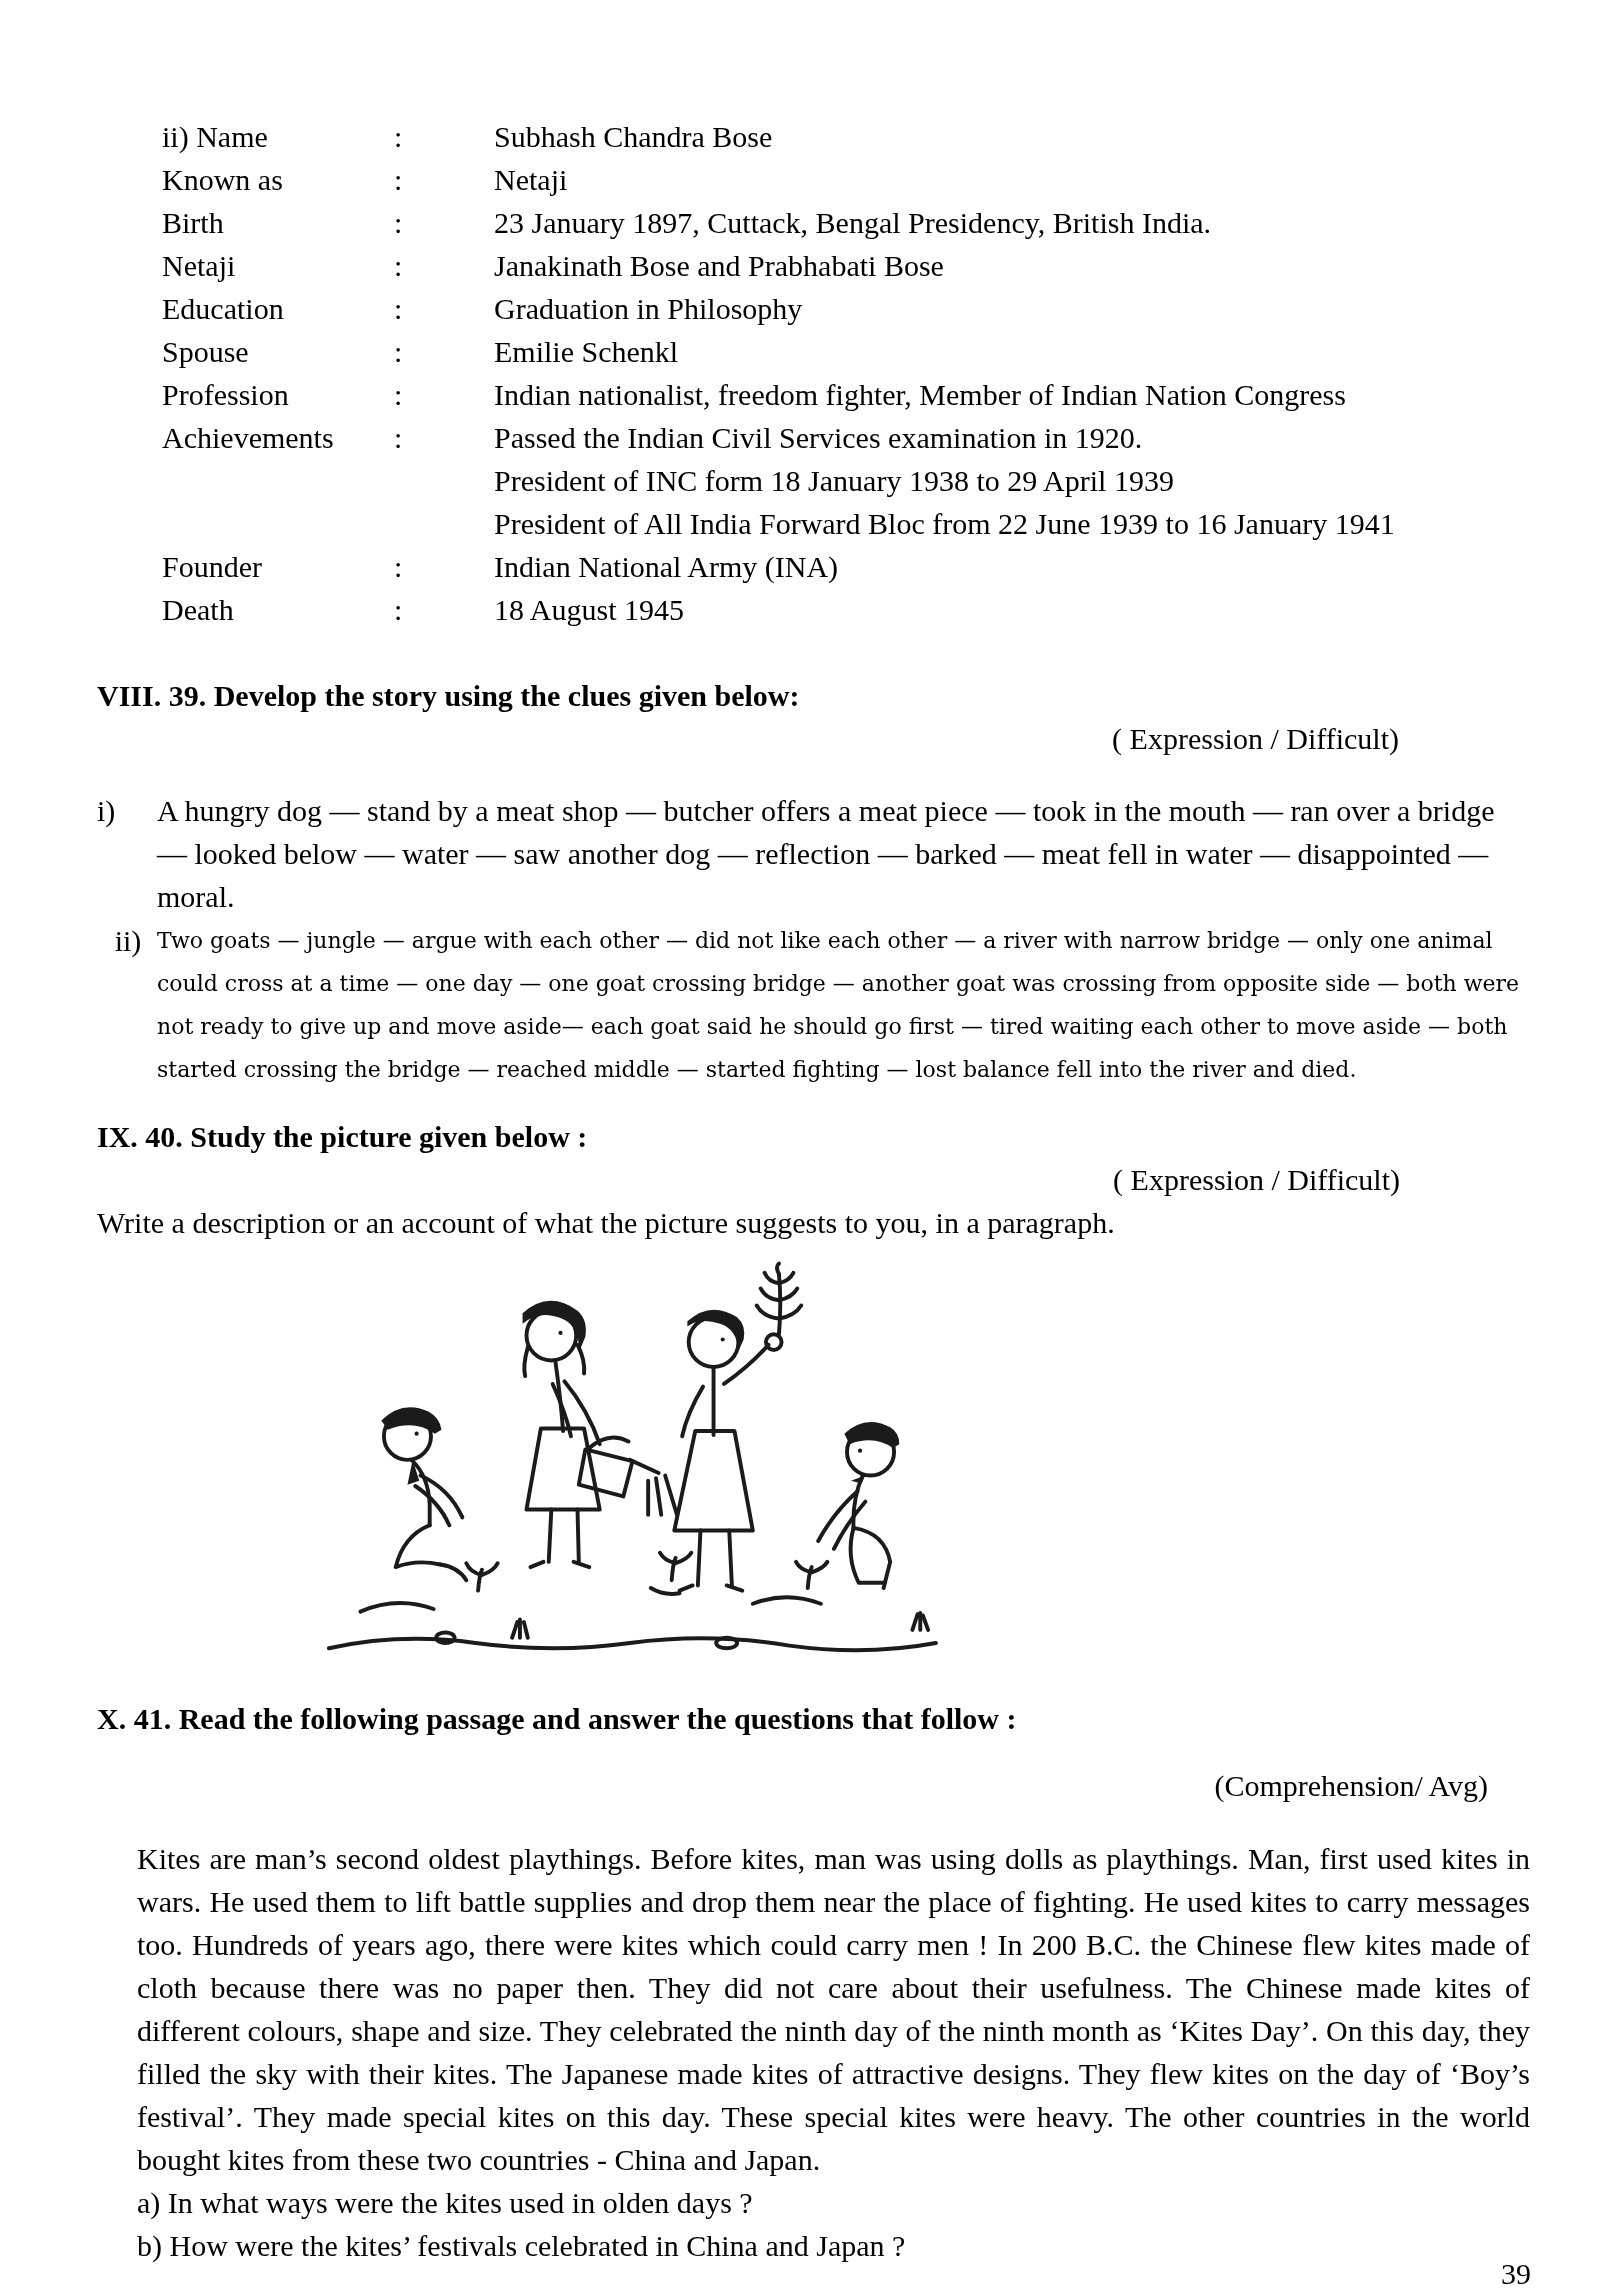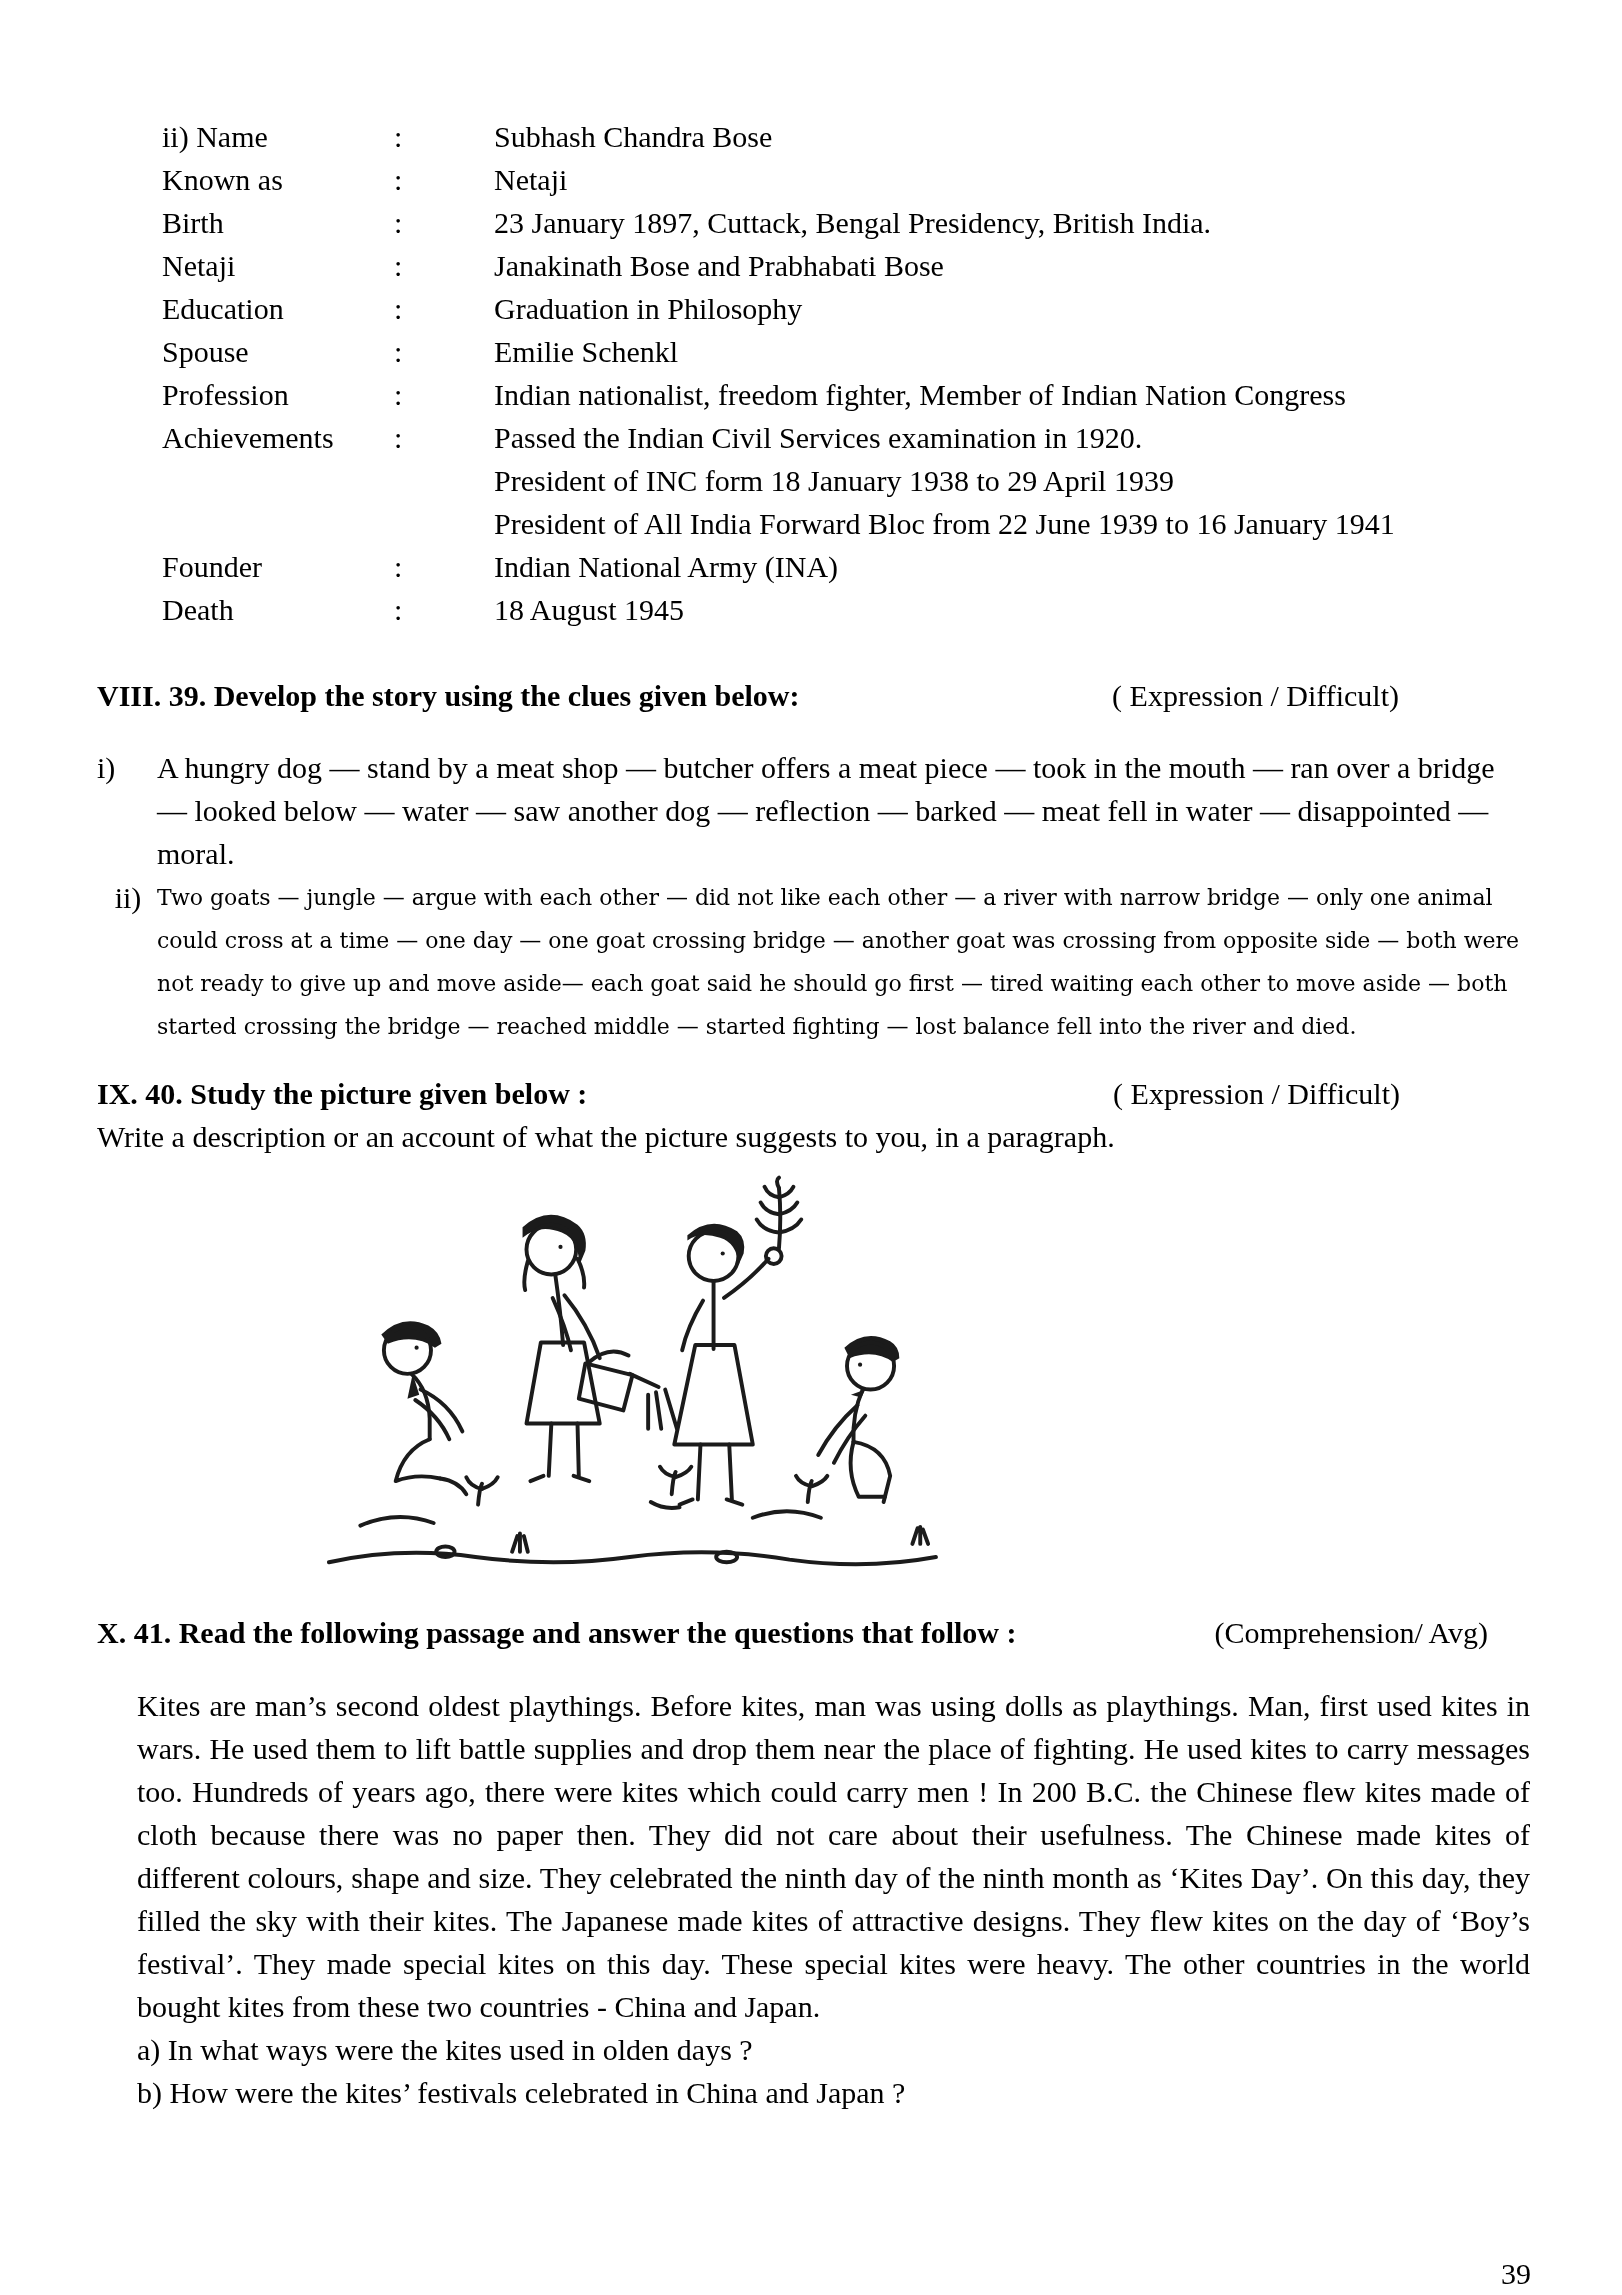--- a/index.html
+++ b/index.html
@@ -14,27 +14,27 @@
     overflow:hidden;
   }
   .page { padding:115px 92px 0 97px; }
 
   
   .bio { margin-left:65px; }
   .bio-row { display:grid; grid-template-columns:232px 100px 1fr; }
   .bio-label, .bio-colon, .bio-value { white-space:nowrap; }
 
   
-  .heading { display:flex; font-weight:bold; }
+  .heading { display:flex; font-weight:bold;flex-direction:column; }
   .heading .annotation { font-weight:normal; margin-left:auto; }
   .h8 { margin-top:43px; }
   .h8 .annotation { margin-right:131px; }
   .h9 { margin-top:24px; }
   .h9 .annotation { margin-right:130px; }
-  .h10 { margin-top:19.6px; }
+  .h10 { margin-top:19.6px;gap:24px; }
   .h10 .annotation { margin-right:42px; }
 
   
   .story { margin-top:29px; }
   .story-item { display:flex; margin-bottom:1.3px; }
   .story-num { width:60px; flex-shrink:0; }
   .story-item.second .story-num { padding-left:17.7px; }
   .story-text { flex:1; }
   .story-text.alt { font-family:"DejaVu Serif", serif; font-size:22px; }
 

